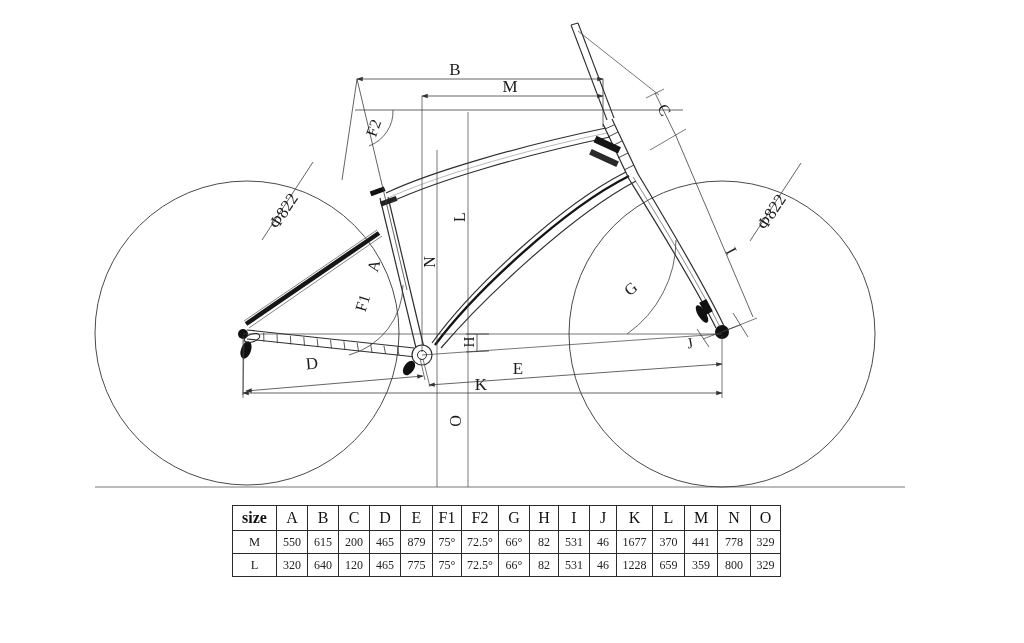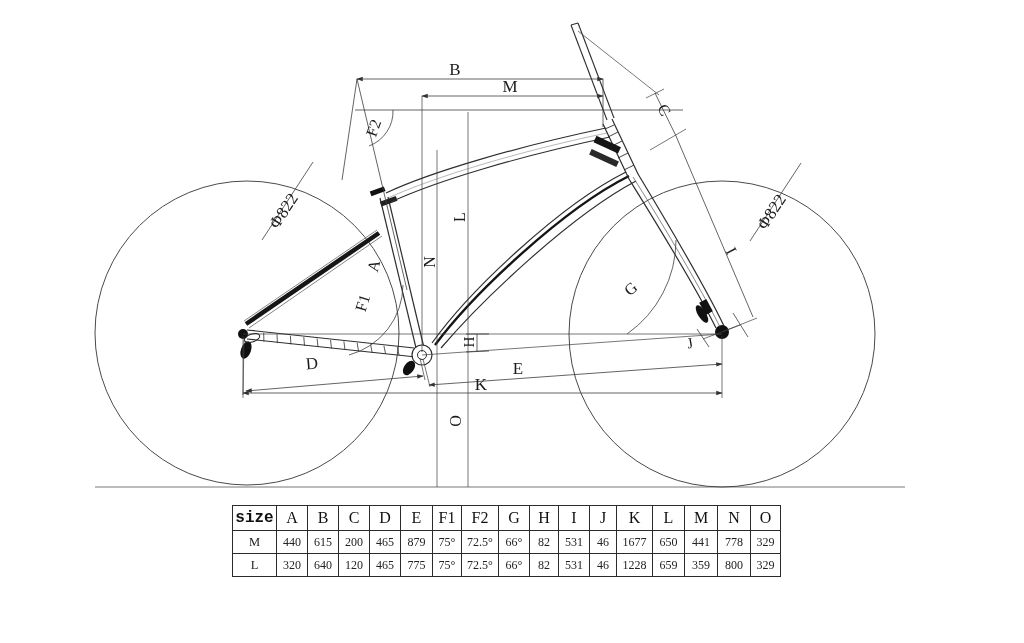--- a/index.html
+++ b/index.html
@@ -7,21 +7,21 @@
           font-family:"Liberation Serif",serif;}
   svg{position:absolute;left:0;top:0;}
   svg text{fill:#1c1c1c;font-family:"Liberation Serif",serif;}
   .dimtxt{font-size:16px;}
   .dimtxt-big{font-size:17px;}
   .geo-table{position:absolute;left:232px;top:505px;border-collapse:collapse;table-layout:fixed;}
   .geo-table td{border:1px solid #2b2b2b;text-align:center;vertical-align:middle;
                 font-family:"Liberation Serif",serif;font-size:12px;color:#222;
                 height:22px;padding:0;overflow:hidden;white-space:nowrap;}
   .geo-table tr.hdr td{font-size:16px;height:24px;color:#111;}
-  .geo-table td.corner{font-family:Liberation Mono, monospace;font-size:16px;font-weight:bold;}
+  .geo-table td.corner{font-family:Liberation Serif, serif;font-size:16px;font-weight:bold;}
   .geo-table td.rowlab{font-size:12.5px;}
 </style>
 </head>
 <body>
 
 <div class="canvas">
 
 <svg width="1024" height="643" viewBox="0 0 1024 643">
   <defs>
     <marker id="ah" viewBox="0 0 10 10" refX="9" refY="5" markerWidth="8" markerHeight="8" orient="auto-start-reverse">
@@ -219,33 +219,33 @@
     <td>I</td>
     <td>J</td>
     <td>K</td>
     <td>L</td>
     <td>M</td>
     <td>N</td>
     <td>O</td>
   </tr>
   <tr>
     <td class="rowlab">M</td>
-    <td>440</td>
+    <td>550</td>
     <td>615</td>
     <td>200</td>
     <td>465</td>
     <td>879</td>
     <td>75°</td>
     <td>72.5°</td>
     <td>66°</td>
     <td>82</td>
     <td>531</td>
     <td>46</td>
     <td>1677</td>
-    <td>650</td>
+    <td>370</td>
     <td>441</td>
     <td>778</td>
     <td>329</td>
   </tr>
   <tr>
     <td class="rowlab">L</td>
     <td>320</td>
     <td>640</td>
     <td>120</td>
     <td>465</td>

